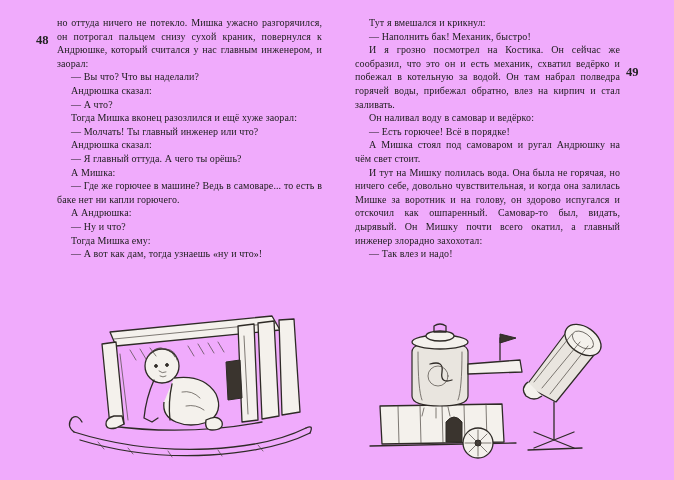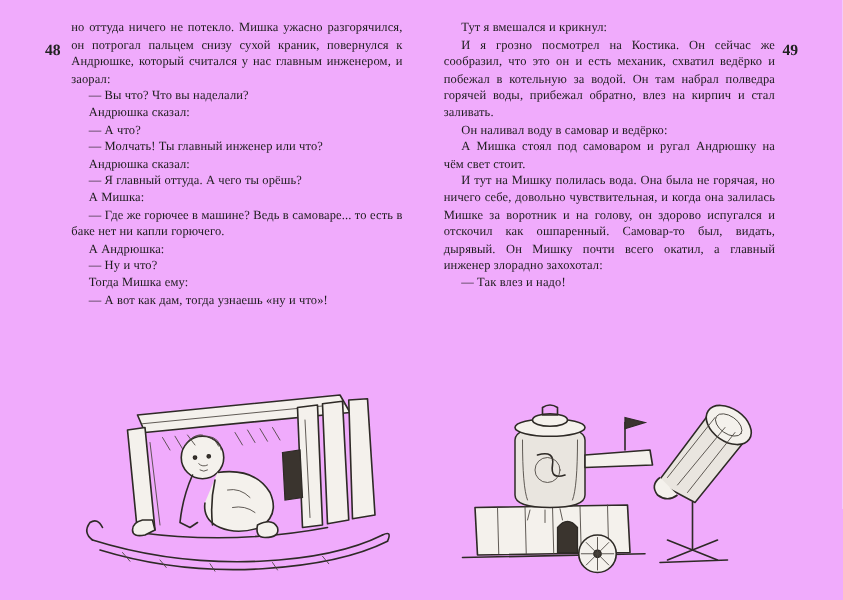--- a/index.html
+++ b/index.html
@@ -9,21 +9,21 @@
     font-family:"Liberation Serif", serif;
     color:#1c1c1c;
     overflow:hidden;
   }
   .spread{position:relative;width:674px;height:480px;background:#f0abfc;}
   .page-number{
     position:absolute;top:33px;
     font-size:12.5px;font-weight:bold;color:#222;
   }
   .num-left{left:36px;}
-  .num-right{left:626px;}
+  .num-right{left:626px;margin-top:32px;}
   .text-col{
     position:absolute;top:16px;width:265px;
     font-size:10px;line-height:13.6px;
     text-align:justify;
     letter-spacing:0.1px;
   }
   .col-left{left:57px;}
   .col-right{left:355px;}
   .text-col p{margin:0;padding:0;}
   .text-col p.indent{text-indent:14px;}
@@ -42,35 +42,38 @@
 <div class="spread">
 
   <div class="page-number num-left">48</div>
   <div class="page-number num-right">49</div>
 
   <div class="text-col col-left">
     <p>но оттуда ничего не потекло. Мишка ужасно разгорячился, он потрогал пальцем снизу сухой краник, повернулся к Андрюшке, который считался у нас главным инженером, и заорал:</p>
     <p class="indent">— Вы что? Что вы наделали?</p>
     <p class="indent">Андрюшка сказал:</p>
     <p class="indent">— А что?</p>
+    <p class="indent">Тогда Мишка вконец разозлился и ещё хуже заорал:</p>
     <p class="indent">— Молчать! Ты главный инженер или что?</p>
     <p class="indent">Андрюшка сказал:</p>
     <p class="indent">— Я главный оттуда. А чего ты орёшь?</p>
     <p class="indent">А Мишка:</p>
     <p class="indent">— Где же горючее в машине? Ведь в самоваре... то есть в баке нет ни капли горючего.</p>
     <p class="indent">А Андрюшка:</p>
     <p class="indent">— Ну и что?</p>
     <p class="indent">Тогда Мишка ему:</p>
     <p class="indent">— А вот как дам, тогда узнаешь «ну и что»!</p>
   </div>
 
   <div class="text-col col-right">
     <p class="indent">Тут я вмешался и крикнул:</p>
+    <p class="indent">— Наполнить бак! Механик, быстро!</p>
     <p class="indent">И я грозно посмотрел на Костика. Он сейчас же сообразил, что это он и есть механик, схватил ведёрко и побежал в котельную за водой. Он там набрал полведра горячей воды, прибежал обратно, влез на кирпич и стал заливать.</p>
     <p class="indent">Он наливал воду в самовар и ведёрко:</p>
+    <p class="indent">— Есть горючее! Всё в порядке!</p>
     <p class="indent">А Мишка стоял под самоваром и ругал Андрюшку на чём свет стоит.</p>
     <p class="indent">И тут на Мишку полилась вода. Она была не горячая, но ничего себе, довольно чувствительная, и когда она залилась Мишке за воротник и на голову, он здорово испугался и отскочил как ошпаренный. Самовар-то был, видать, дырявый. Он Мишку почти всего окатил, а главный инженер злорадно захохотал:</p>
     <p class="indent">— Так влез и надо!</p>
   </div>
 
   <div class="illus illus-left">
     <svg width="260" height="158" viewBox="0 0 260 158">
 
       <g>
         <path class="ln" d="M16 130 Q8 124 14 116 Q20 112 24 120"></path>

